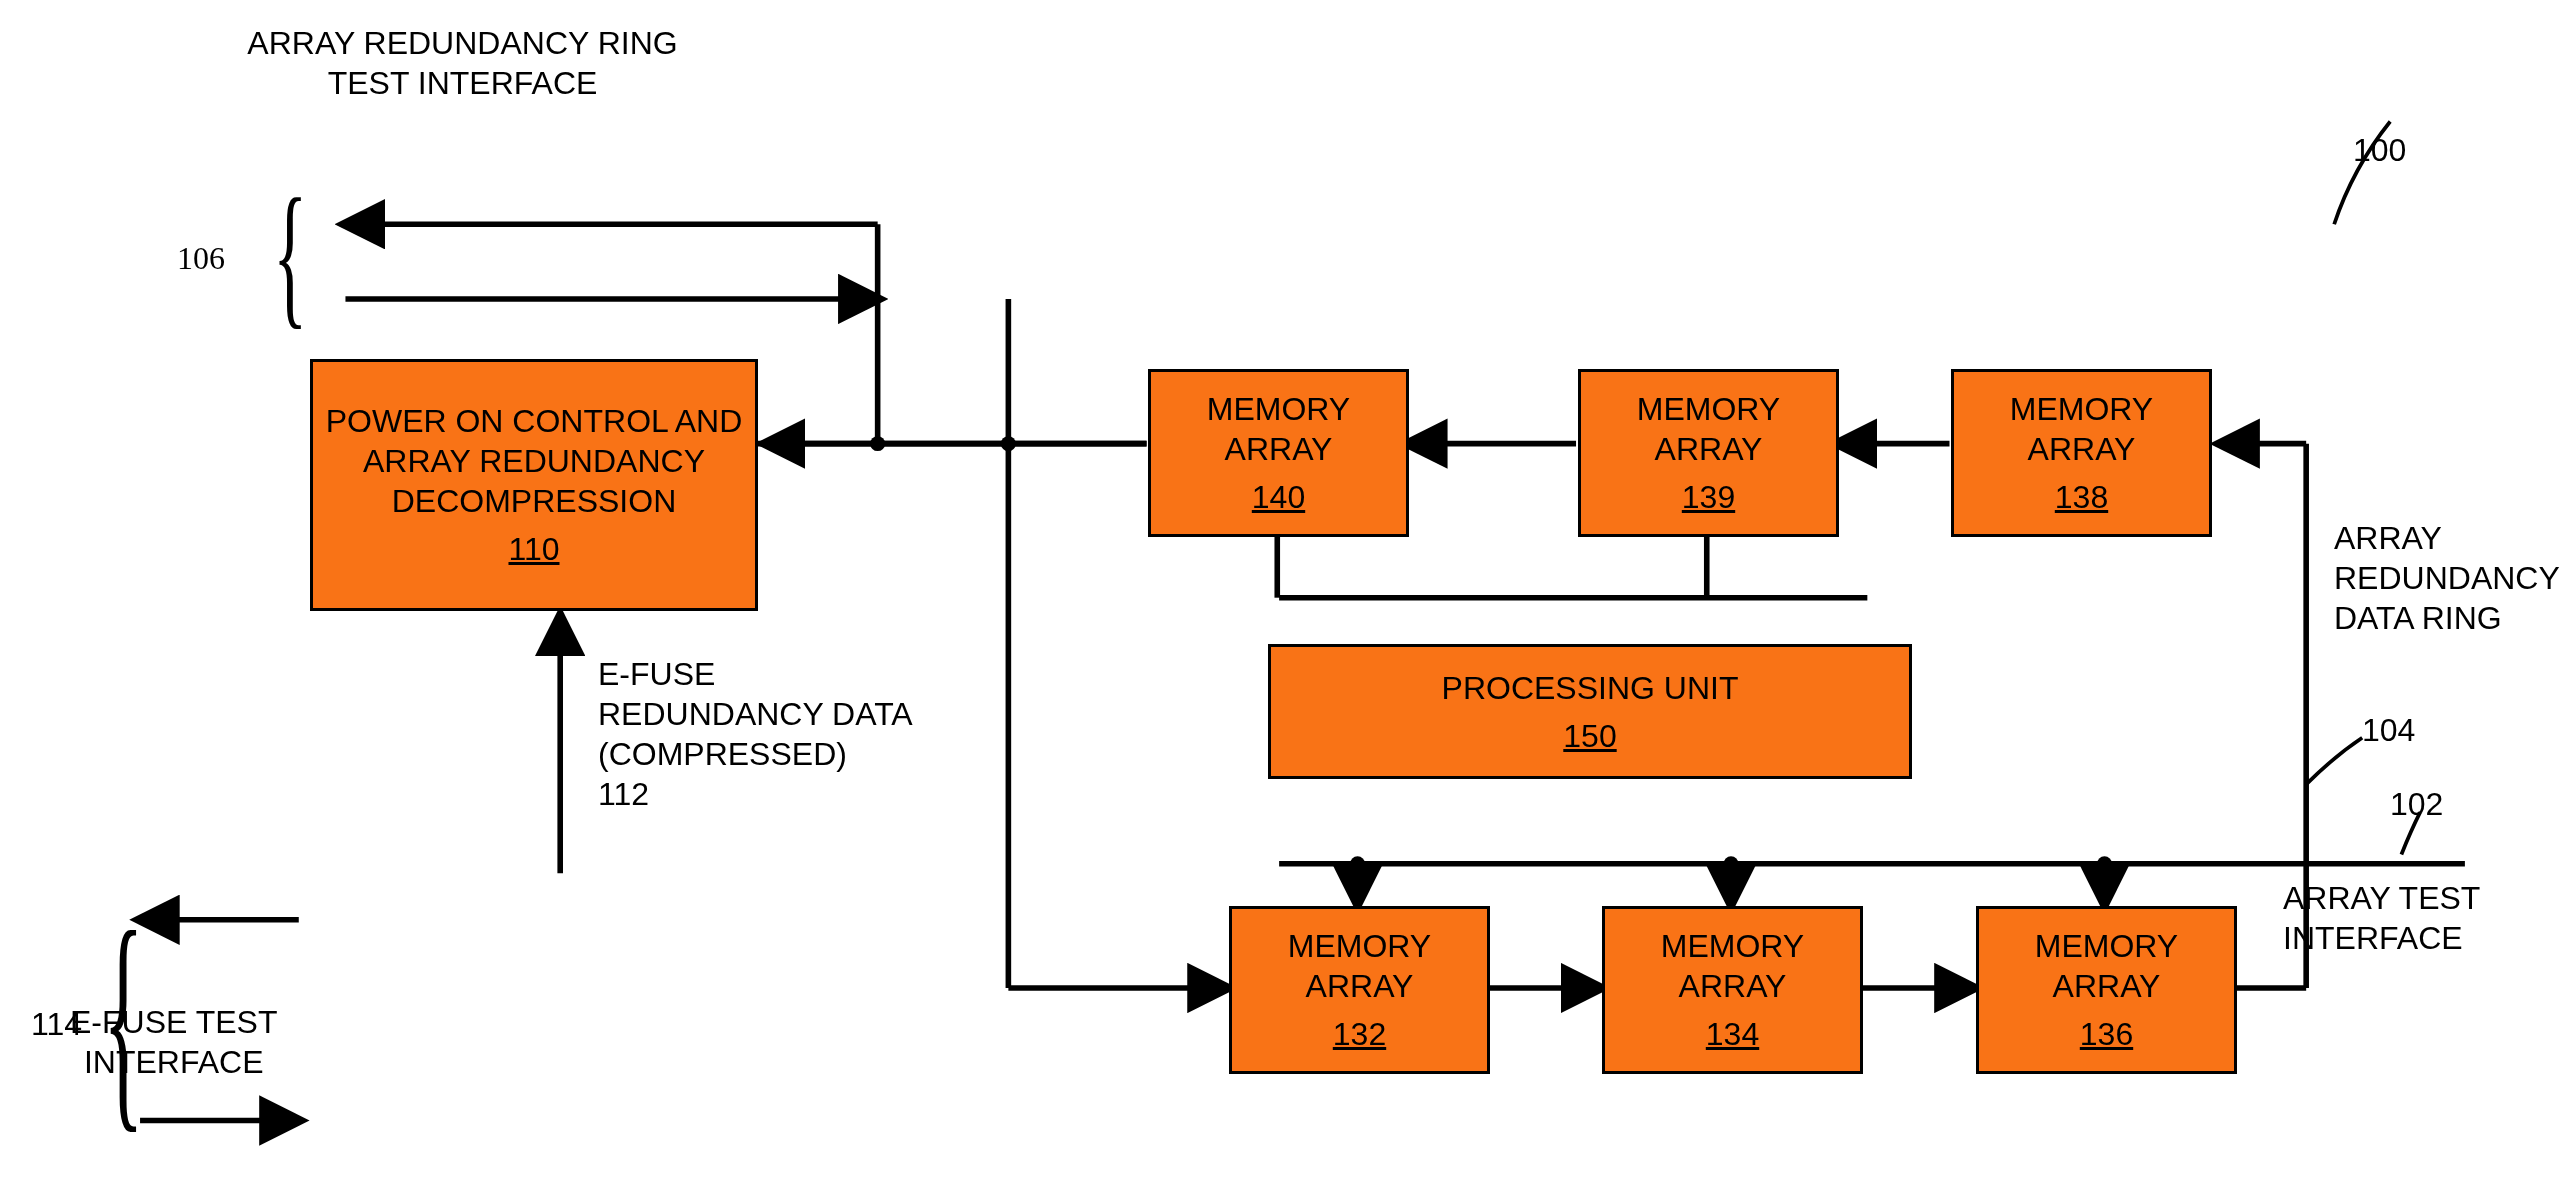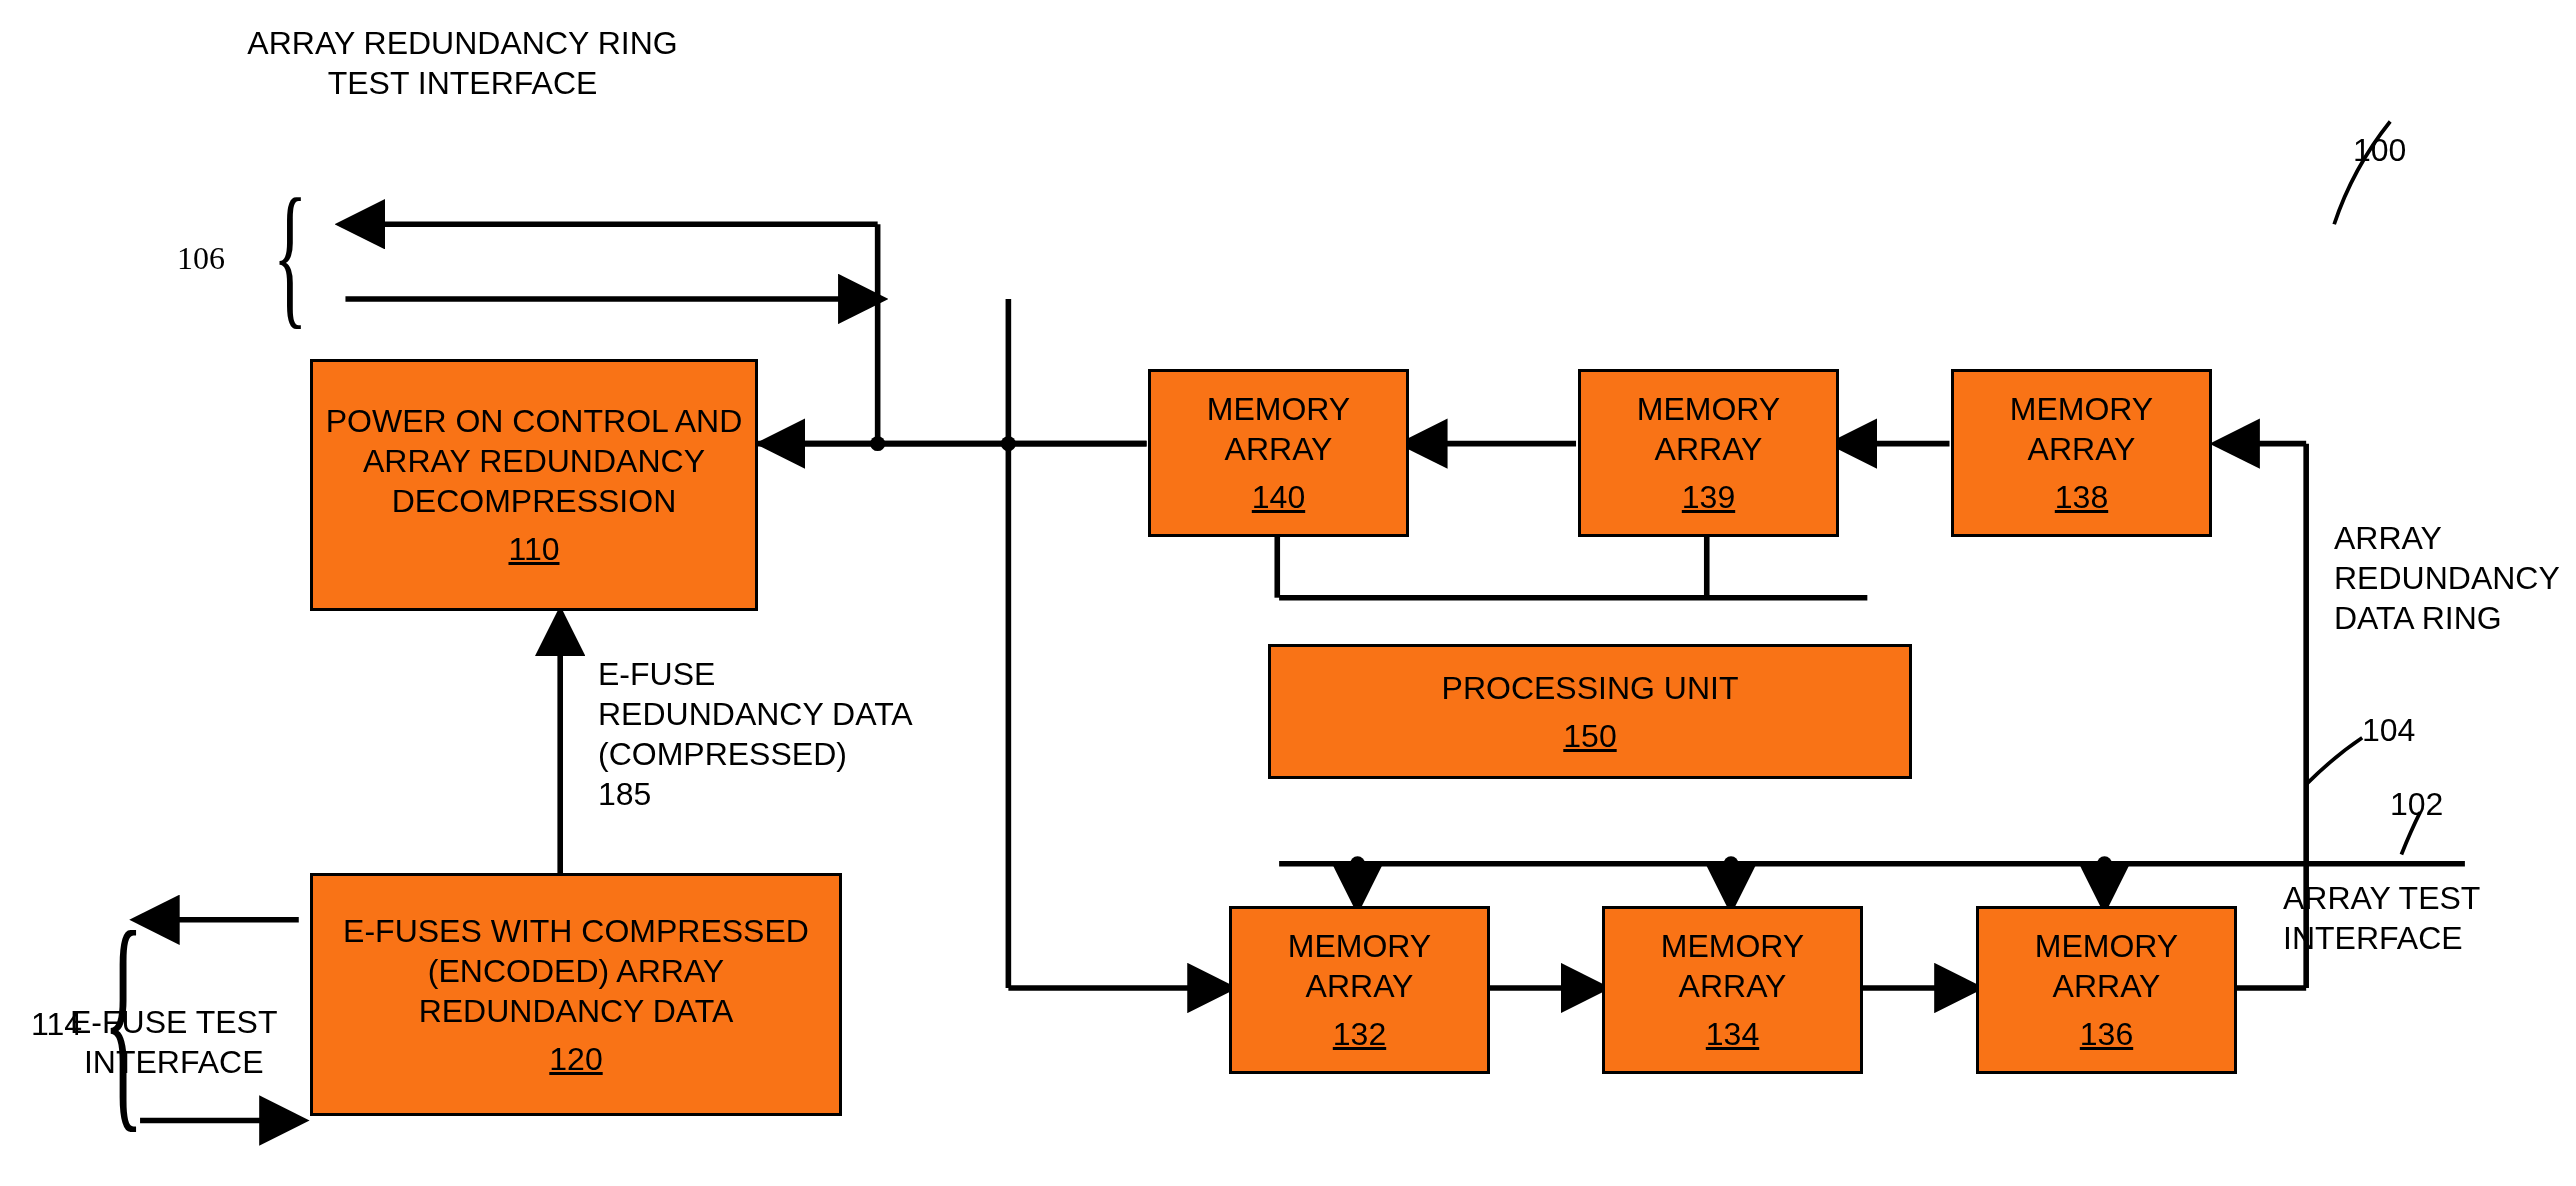--- a/index.html
+++ b/index.html
@@ -132,21 +132,21 @@
   <div class="label" style="left:173px; top:23px; width:579px;">ARRAY REDUNDANCY RING
 TEST INTERFACE</div>
   <div class="label" style="left:177px; top:238px;font-family:Liberation Serif, serif;">106</div>
   <div class="brace-sm" style="left:252px; top:175px;">{</div>
 
   <div class="label" style="left:2353px; top:89px;margin-top:41px;">100</div>
 
   <div class="label" style="left:598px; top:654px; text-align:left;">E-FUSE
 REDUNDANCY DATA
 (COMPRESSED)
-185</div>
+112</div>
 
   <div class="label" style="left:70px; top:985px; text-align:center;margin-top:17px;">E-FUSE TEST
 INTERFACE</div>
   <div class="label" style="left:31px; top:1004px;">114</div>
   <div class="brace" style="left:65px; top:896px;">{</div>
 
   <div class="label" style="left:2334px; top:518px; text-align:left;">ARRAY
 REDUNDANCY
 DATA RING</div>
   <div class="label" style="left:2362px; top:710px;">104</div>
@@ -155,26 +155,20 @@
   <div class="label" style="left:2283px; top:878px; text-align:left;">ARRAY TEST
 INTERFACE</div>
 
   <div class="box" style="left:310px; top:359px; width:448px; height:252px;">
     <div>POWER ON CONTROL AND
 ARRAY REDUNDANCY
 DECOMPRESSION</div>
     <div class="ref">110</div>
   </div>
 
-  <div class="box" style="left:310px; top:873px; width:532px; height:243px;">
-    <div>E-FUSES WITH
-COMPRESSED (ENCODED)
-ARRAY REDUNDANCY DATA</div>
-    <div class="ref">120</div>
-  </div>
 
   <div class="box" style="left:1148px; top:369px; width:261px; height:168px;">
     <div>MEMORY
 ARRAY</div>
     <div class="ref">140</div>
   </div>
   <div class="box" style="left:1578px; top:369px; width:261px; height:168px;">
     <div>MEMORY
 ARRAY</div>
     <div class="ref">139</div>

